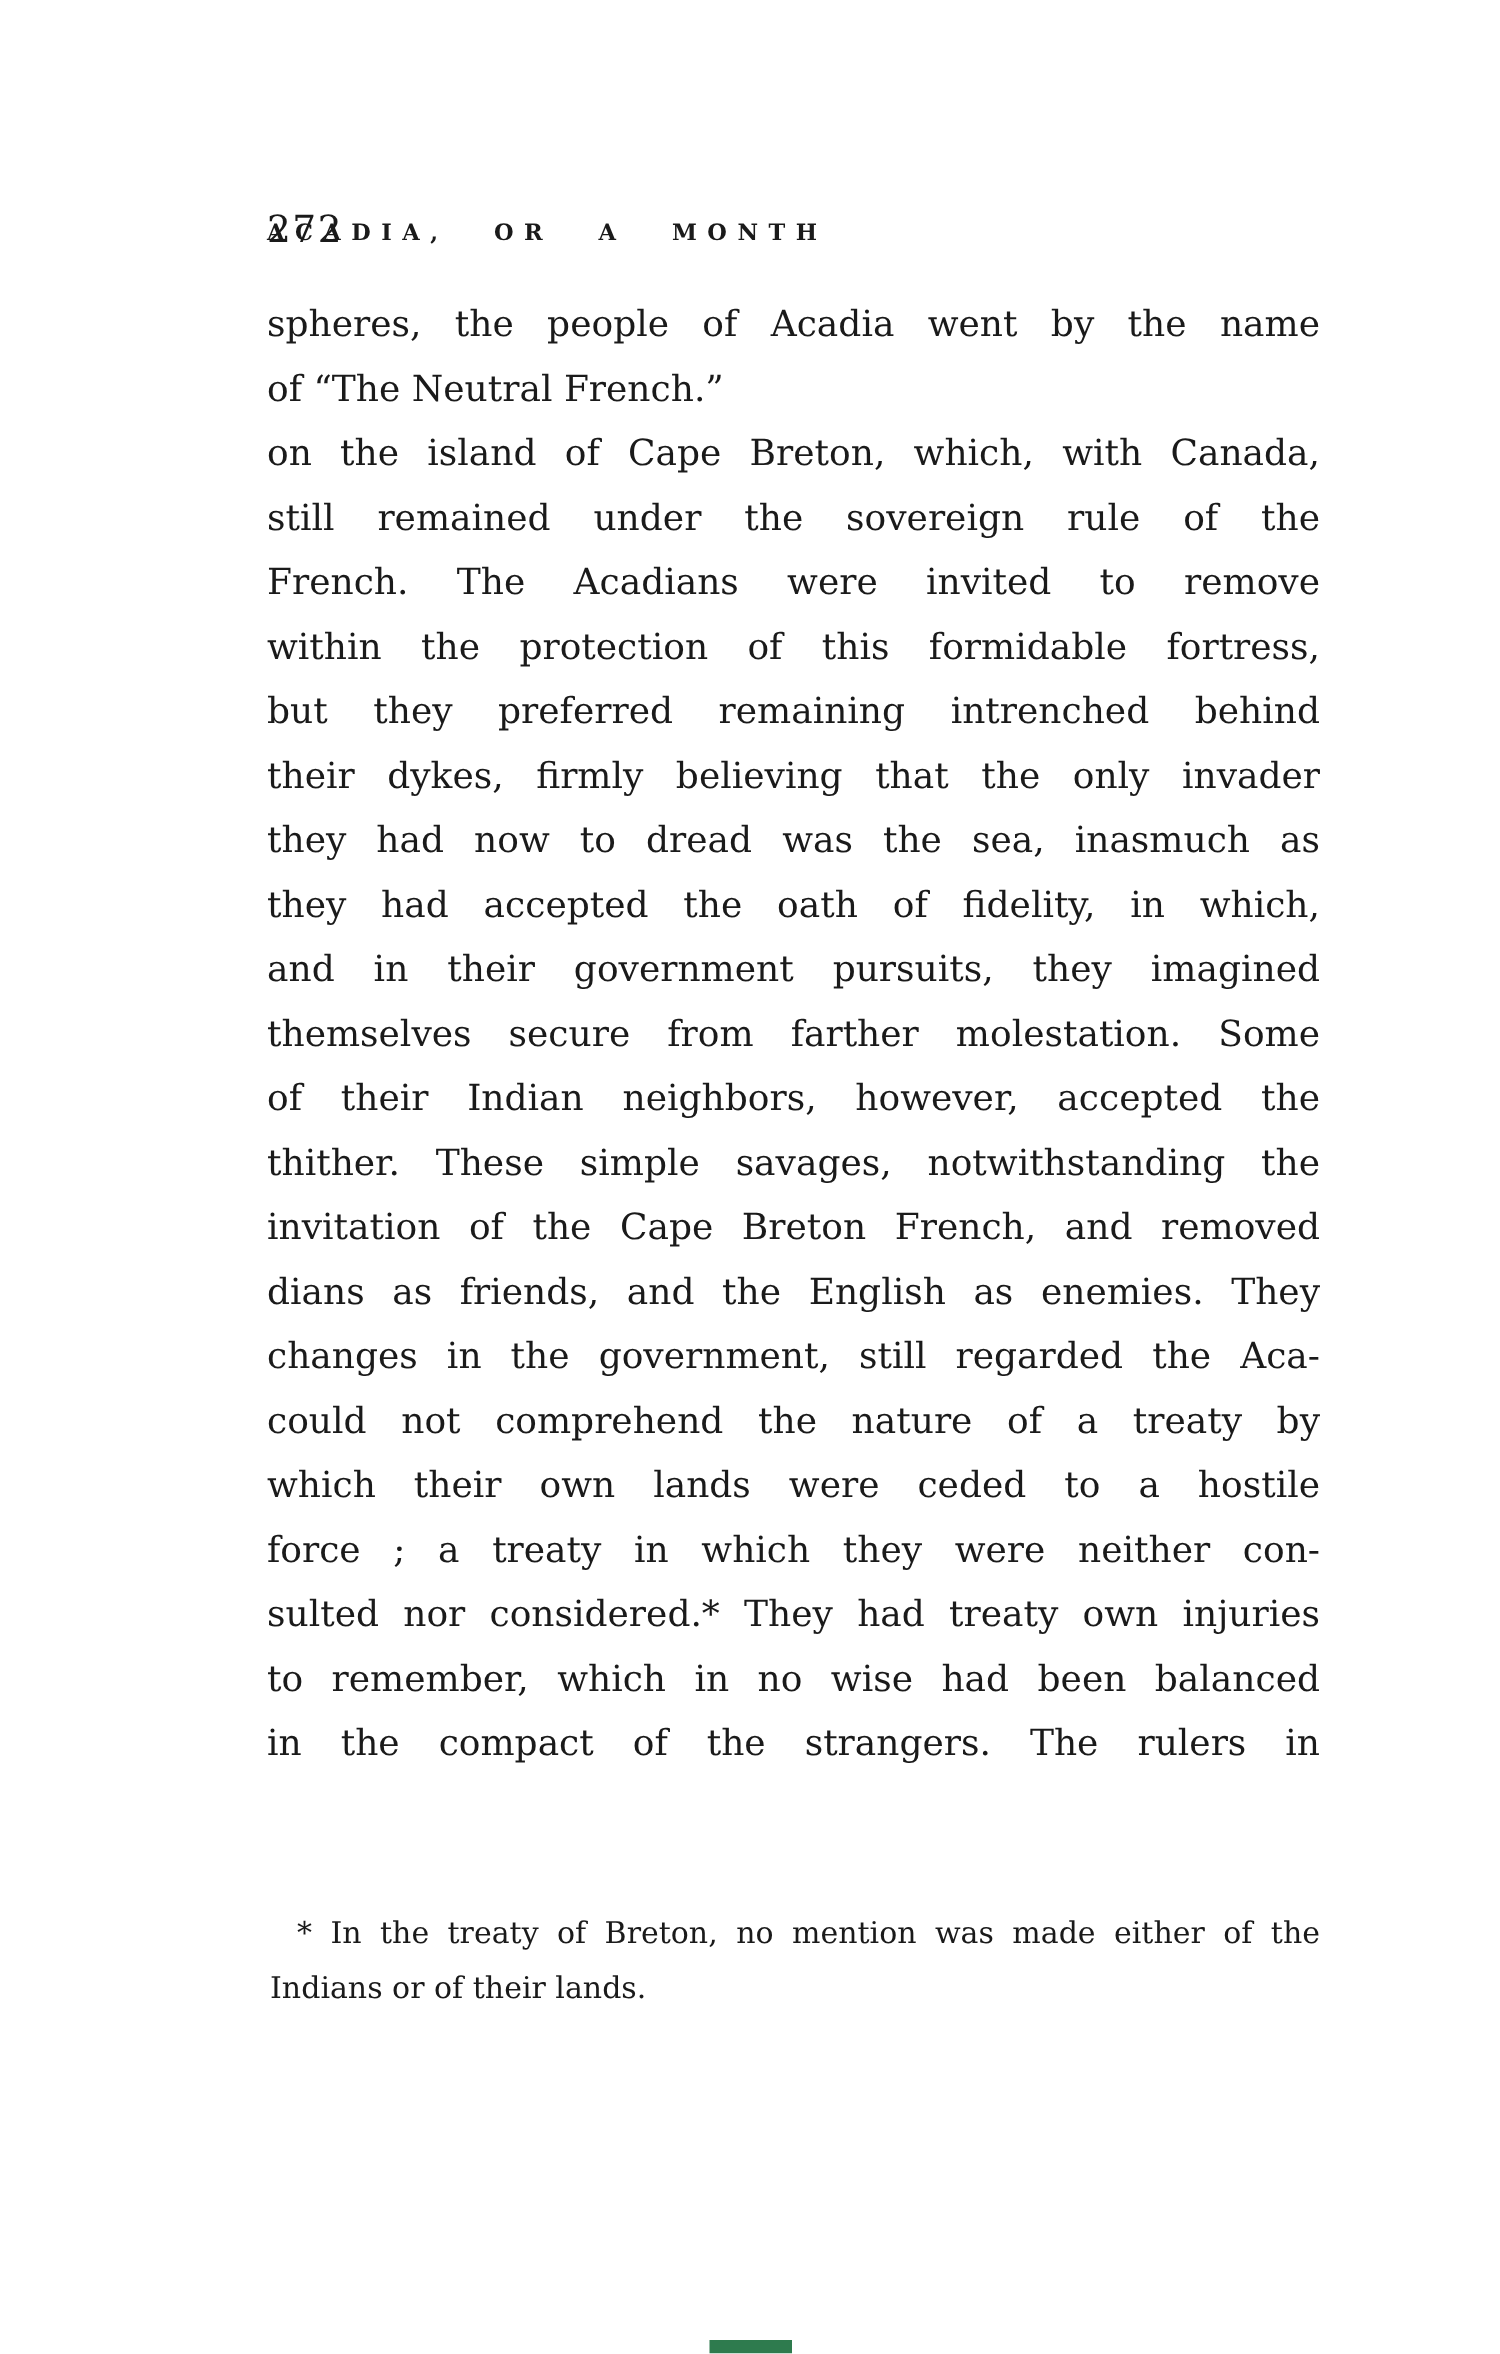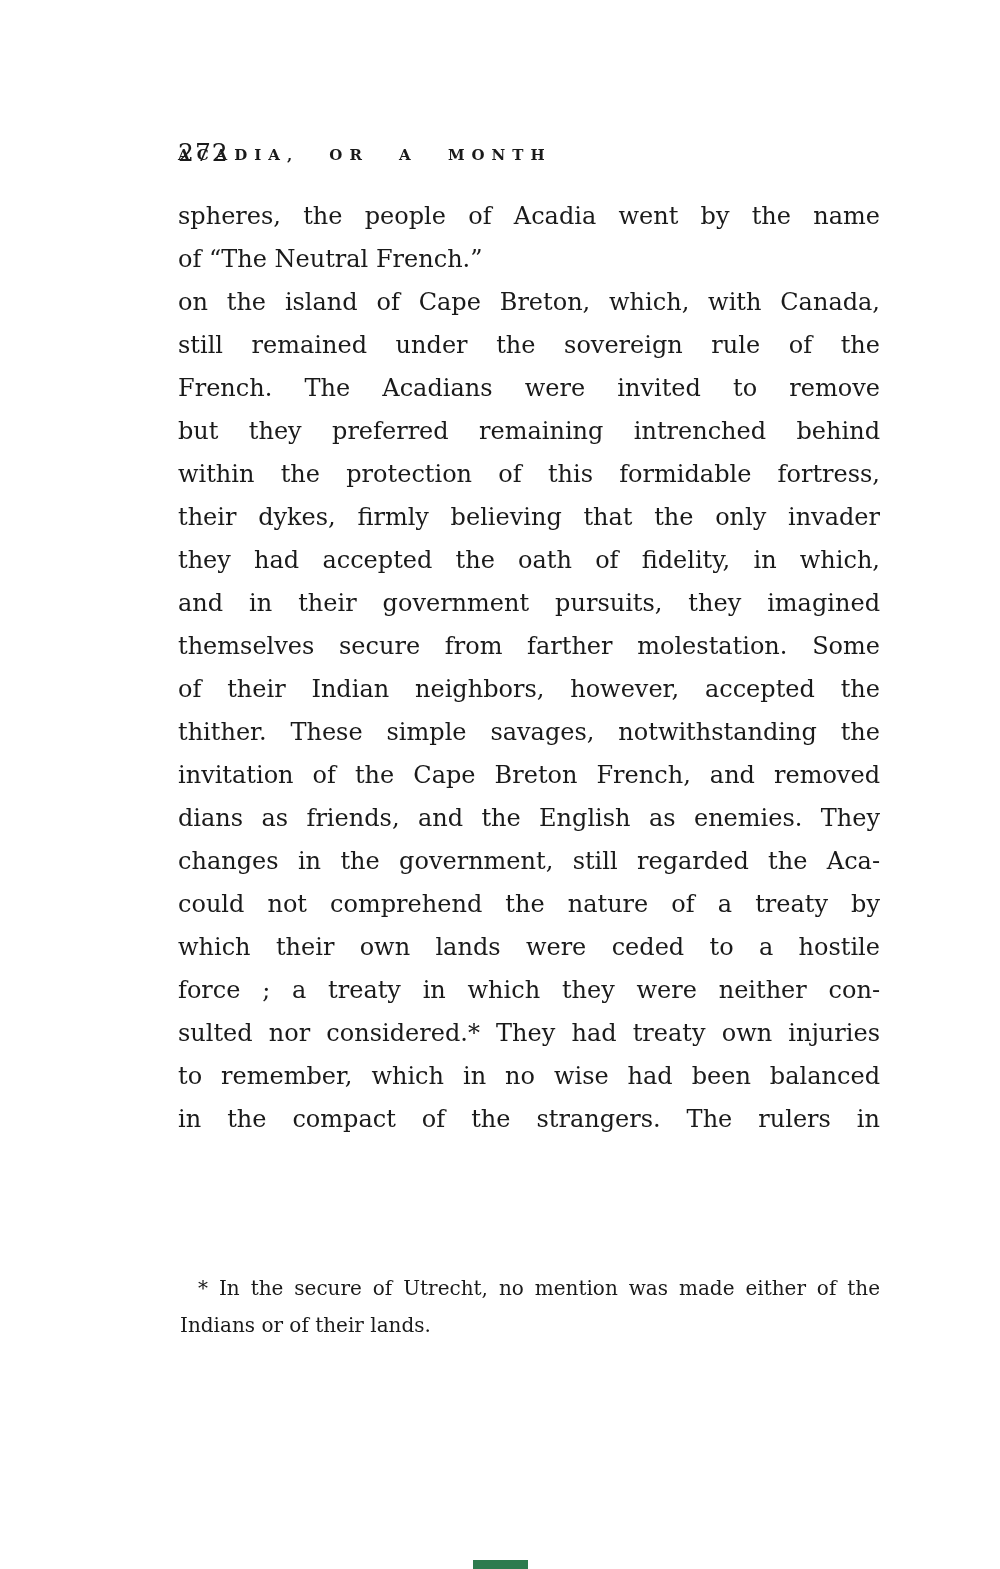--- a/index.html
+++ b/index.html
@@ -80,39 +80,40 @@
     <span class="page-number">272</span>
     <div class="running-title">ACADIA, OR A MONTH</div>
   </div>
 
   <div class="body-text">
       <div class="line">spheres, the people of Acadia went by the name</div>
       <div class="line endline">of “The Neutral French.”</div>
       <div class="line">on the island of Cape Breton, which, with Canada,</div>
       <div class="line">still remained under the sovereign rule of the</div>
       <div class="line">French. The Acadians were invited to remove</div>
+      <div class="line">within the protection of this formidable fortress,</div>
       <div class="line">but they preferred remaining intrenched behind</div>
-      <div class="line">within the protection of this formidable fortress,</div>
       <div class="line">their dykes, firmly believing that the only invader</div>
+      <div class="line">they had now to dread was the sea, inasmuch as</div>
       <div class="line">they had accepted the oath of fidelity, in which,</div>
       <div class="line">and in their government pursuits, they imagined</div>
       <div class="line">themselves secure from farther molestation. Some</div>
       <div class="line">of their Indian neighbors, however, accepted the</div>
       <div class="line">thither. These simple savages, notwithstanding the</div>
       <div class="line">invitation of the Cape Breton French, and removed</div>
       <div class="line">dians as friends, and the English as enemies. They</div>
       <div class="line">changes in the government, still regarded the Aca-</div>
       <div class="line">could not comprehend the nature of a treaty by</div>
       <div class="line">which their own lands were ceded to a hostile</div>
       <div class="line">force ; a treaty in which they were neither con-</div>
       <div class="line">sulted nor considered.* They had treaty own injuries</div>
       <div class="line">to remember, which in no wise had been balanced</div>
       <div class="line">in the compact of the strangers. The rulers in</div>
     </div>
 
   <div class="footnote">
-      <div class="fline indent">* In the secure of Utrecht, no mention was made either of the</div>
+      <div class="fline indent">* In the treaty of Breton, no mention was made either of the</div>
       <div class="fline endline">Indians or of their lands.</div>
     </div>
 
   <div class="scan-artifact" style="background: rgb(46, 123, 78);"></div>
 
 </div>
 
 </body></html>

